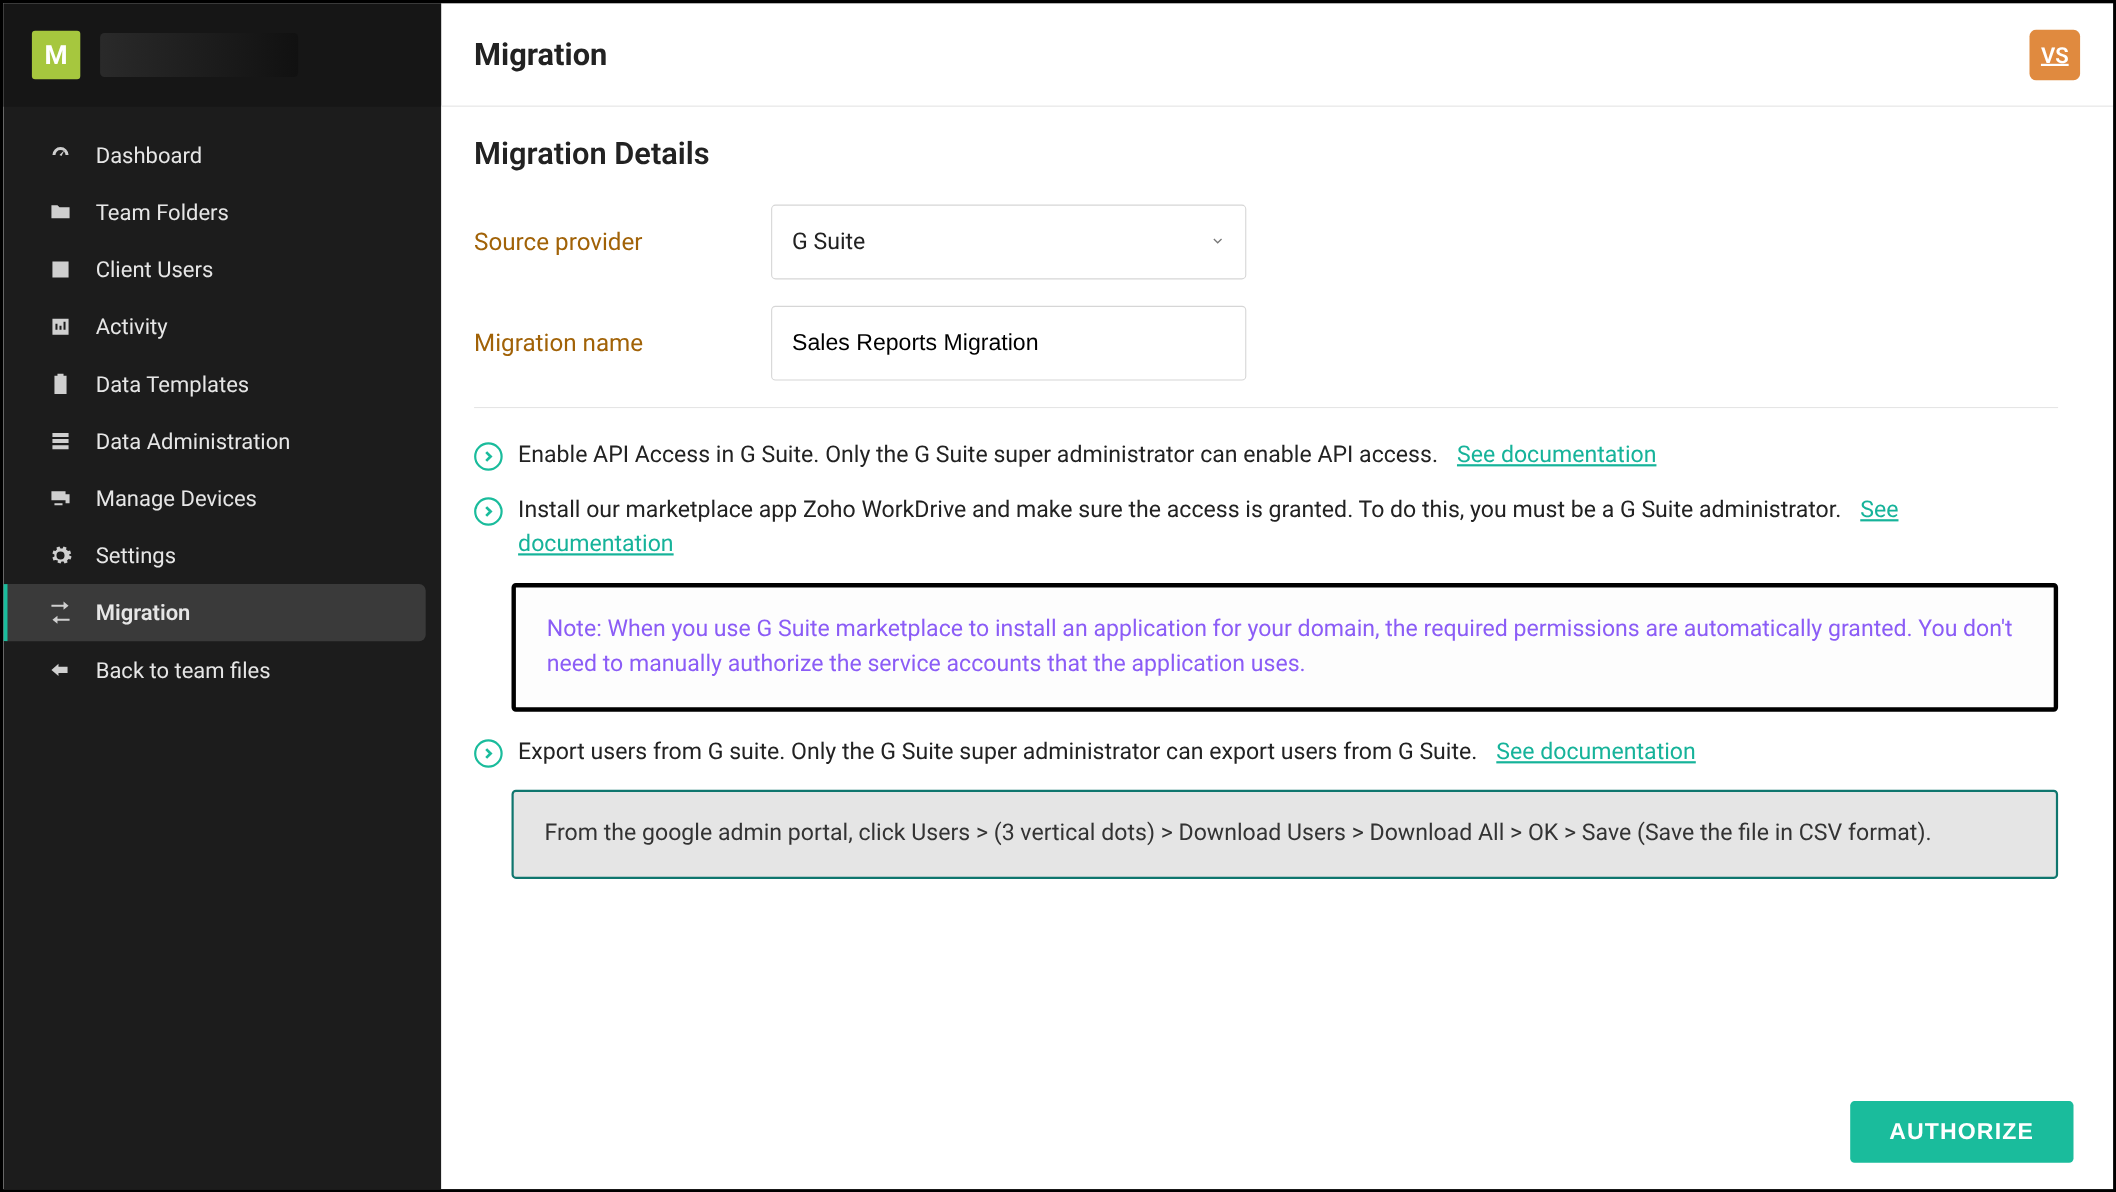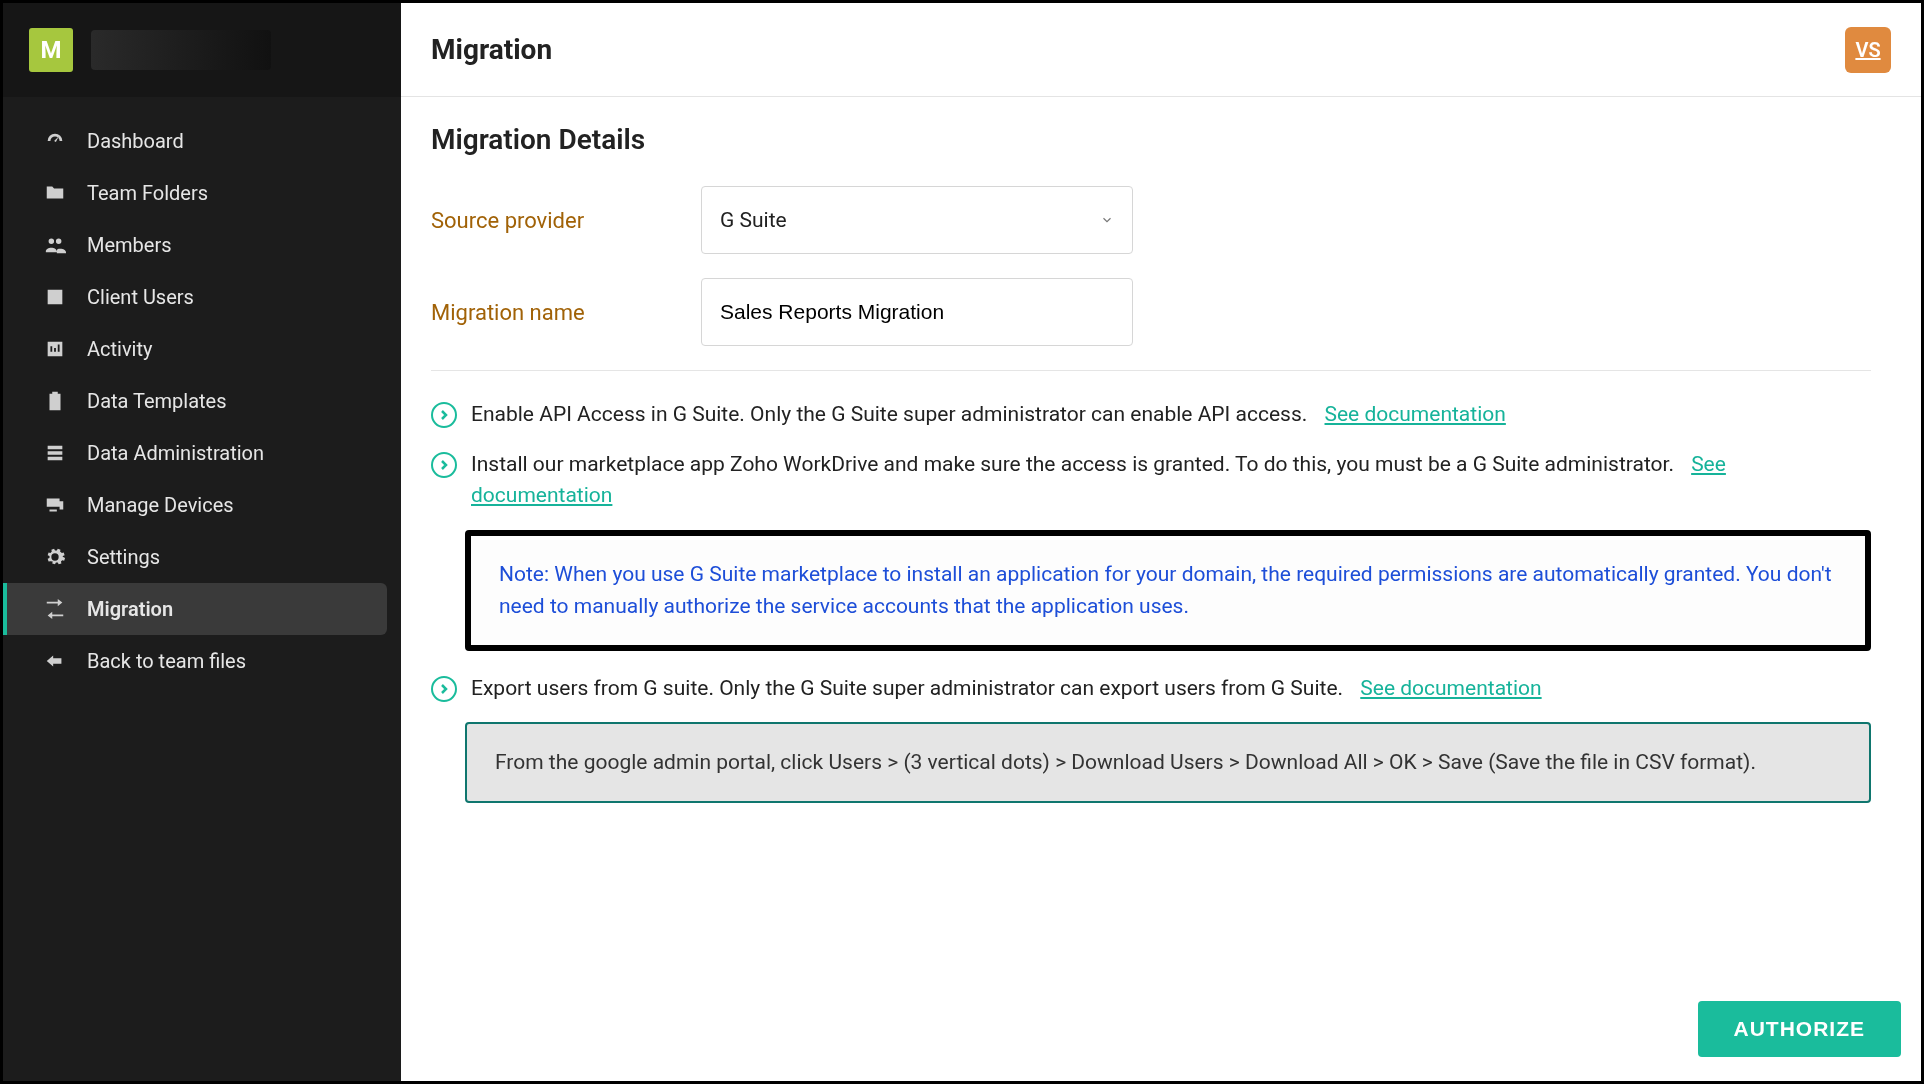--- a/index.html
+++ b/index.html
@@ -169,34 +169,34 @@
   a.doc { color: #16b39a; text-decoration: underline; margin-left: 12px; cursor: pointer; }
 
   .note-box, .tip-box {
     margin: 14px 0 22px 34px;
     padding: 22px 28px;
     font-size: 21px;
     line-height: 1.55;
     border-radius: 4px;
   }
   .note-box {
-    border: 6px solid #000000;
+    border: 4px solid #000000;
     background: #fdfdfd;
-    color: #1d4ed8;
+    color: #8b5cf6;
   }
   .tip-box {
     border: 2px solid #0f766e;
     background: #e5e5e5;
     color: #333;
   }
   .tip-box b, .note-box b, .prereq b { font-weight: 400; }
 
   .authorize-wrap {
     position: absolute;
-    right: 20px;
+    right: 36px;
     bottom: 24px;
   }
   .authorize-btn {
     background: #1abc9c;
     color: #fff;
     font-weight: 700;
     font-size: 21px;
     letter-spacing: 1px;
     border: none;
     border-radius: 4px;
@@ -225,28 +225,20 @@
 
     <div class="nav-item">
       <span class="nav-icon">
           <svg viewBox="0 0 24 24">
             <path d="M3 5h6l2 2h10v11H3z"></path>
           </svg>
         </span>
       <span>Team Folders</span>
     </div>
 
-    <div class="nav-item">
-      <span class="nav-icon">
-          <svg viewBox="0 0 24 24">
-            <path d="M8 11a3 3 0 100-6 3 3 0 000 6zm8 0a3 3 0 100-6 3 3 0 000 6zM2 19c0-2.5 3-4 6-4s6 1.5 6 4v1H2v-1zm12 0c0-1 .3-1.9.9-2.6 1-.3 2-.4 3.1-.4 3 0 6 1.5 6 4v1h-10v-2z"></path>
-          </svg>
-        </span>
-      <span>Members</span>
-    </div>
 
     <div class="nav-item">
       <span class="nav-icon">
           <svg viewBox="0 0 24 24">
             <path d="M4 4h16v16H4zM12 7a2.5 2.5 0 110 5 2.5 2.5 0 010-5zm-5 10c0-2 2.5-3 5-3s5 1 5 3v1H7v-1z"></path>
           </svg>
         </span>
       <span>Client Users</span>
     </div>
 

